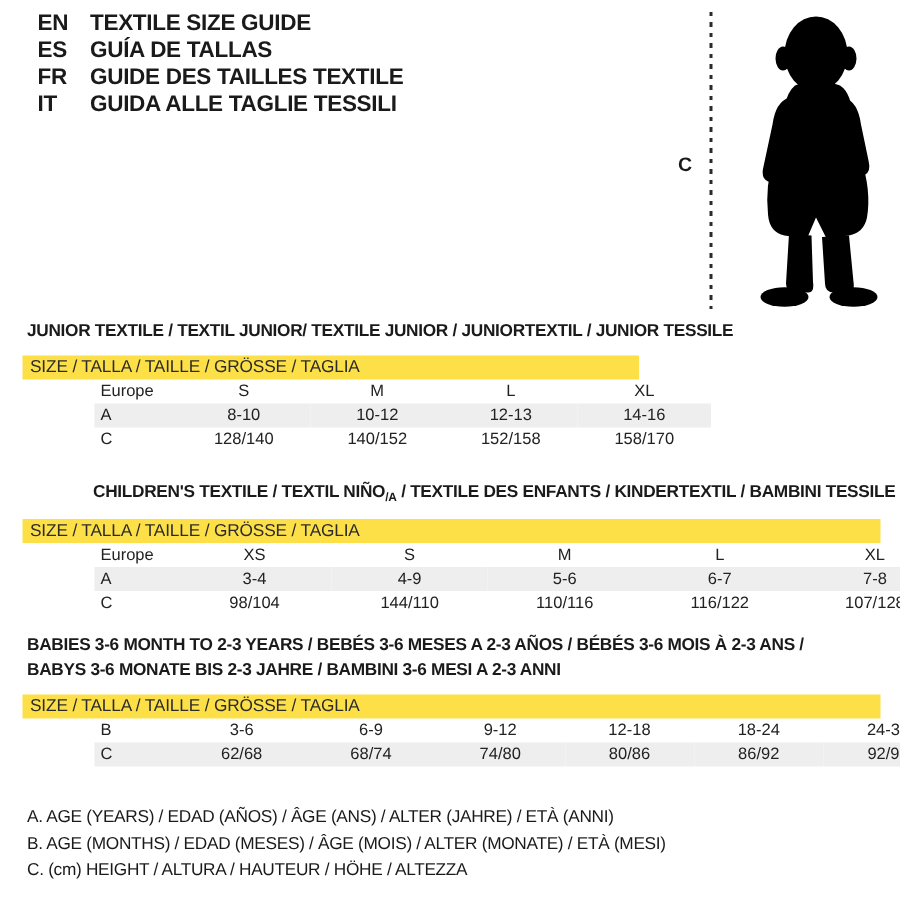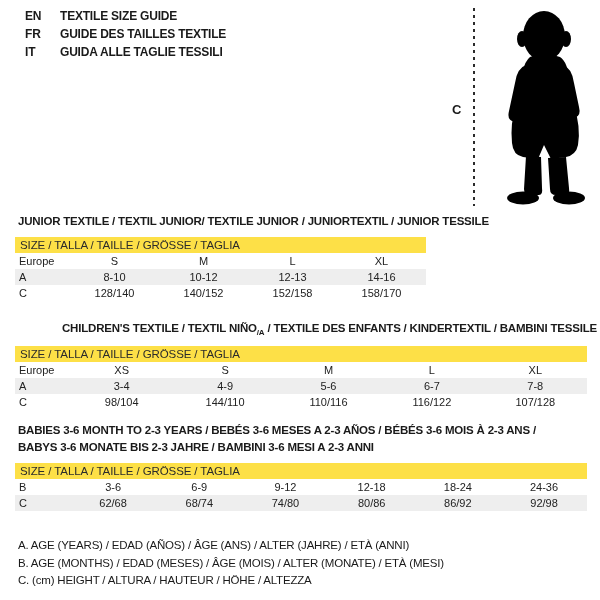--- a/index.html
+++ b/index.html
@@ -3,38 +3,38 @@
 <meta charset="utf-8">
 <style>
   html,body { margin:0; padding:0; }
   body {
     width:600px; height:600px; position:relative; overflow:hidden;
     background:#ffffff; color:#1a1a1a;
     font-family:"Liberation Sans", sans-serif;
   }
   
   .lang-list { position:absolute; left:25px; top:7px; }
-  .lang-row { display:flex; height:18px; align-items:center;
-              font-weight:700; font-size:12px; letter-spacing:-0.2px; }
+  .lang-row { display:flex; height:18px; align-items:flex-start;
+              font-weight:700; font-size:15px; letter-spacing:-0.2px; }
   .lang-code { width:35px; }
   
   .measure-line { position:absolute; left:473px; top:8px; width:2px; height:198px;
     background:repeating-linear-gradient(to bottom, #2b2b2b 0 3px, transparent 3px 7px); }
   .measure-label { position:absolute; left:452px; top:102px;
     font-weight:700; font-size:13px; }
   .baby-svg { position:absolute; left:481px; top:9px; }
   
   .section-title { position:absolute; left:18px;
     font-weight:700; font-size:11.5px; letter-spacing:-0.2px; line-height:17px; }
   .section-title sub { font-size:8px; }
   
   .size-table { position:absolute; left:15px; }
   .size-bar { background:#fde047; height:16px; line-height:16px;
     padding-left:5px; font-size:11.5px; color:#2b2b2b; letter-spacing:-0.1px; }
-  .size-table table { border-collapse:collapse; table-layout:fixed; width:100%; }
+  .size-table table { border-collapse:collapse; table-layout:fixed; width:100%;margin-left:48px; }
   .size-table td { height:16px; padding:0; font-size:11px; text-align:center;
     vertical-align:middle; color:#222; white-space:nowrap; }
   .size-table td.rowlabel { text-align:left; padding-left:4px; }
   .size-table tbody tr:nth-child(even) { background:#eeeeee; }
   .junior   { top:237px; width:411px; }
   .children { top:346px; width:572px; }
   .babies   { top:463px; width:572px; }
   .junior   col { width:89px; }   .junior   col.c0 { width:55px; }
   .children col { width:103.4px; }.children col.c0 { width:55px; }
   .babies   col { width:86.2px; } .babies   col.c0 { width:55px; }
@@ -45,20 +45,24 @@
   .legend { position:absolute; left:18px; top:537px;
     font-weight:400; font-size:11.5px; letter-spacing:-0.2px; line-height:17.5px; }
 </style>
 </head>
 <body>
 
 <div class="lang-list">
   <div class="lang-row">
     <span class="lang-code">EN</span>
     <span>TEXTILE SIZE GUIDE</span>
+  </div>
+  <div class="lang-row">
+    <span class="lang-code">ES</span>
+    <span>GUÍA DE TALLAS</span>
   </div>
   <div class="lang-row">
     <span class="lang-code">FR</span>
     <span>GUIDE DES TAILLES TEXTILE</span>
   </div>
   <div class="lang-row">
     <span class="lang-code">IT</span>
     <span>GUIDA ALLE TAGLIE TESSILI</span>
   </div>
 </div>

